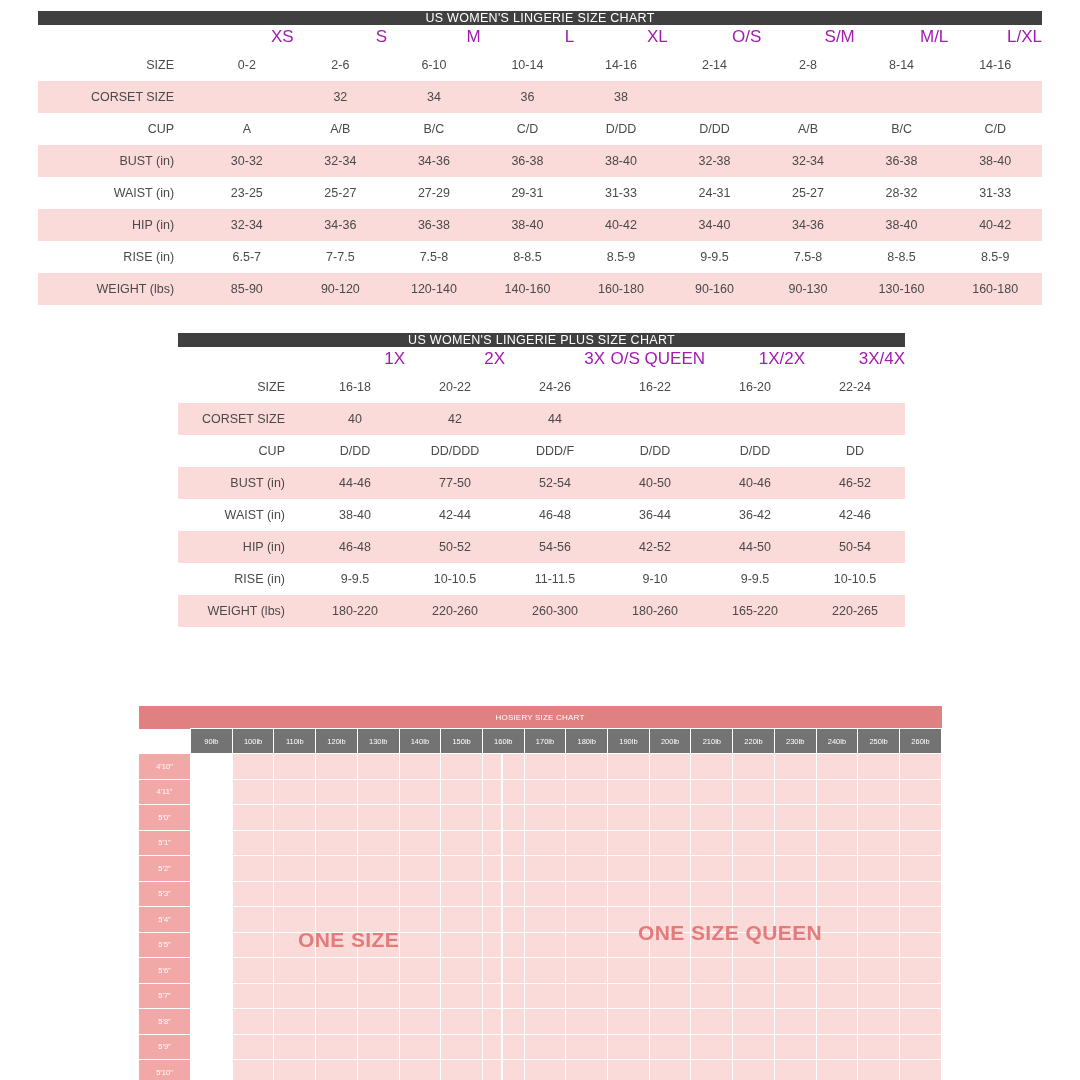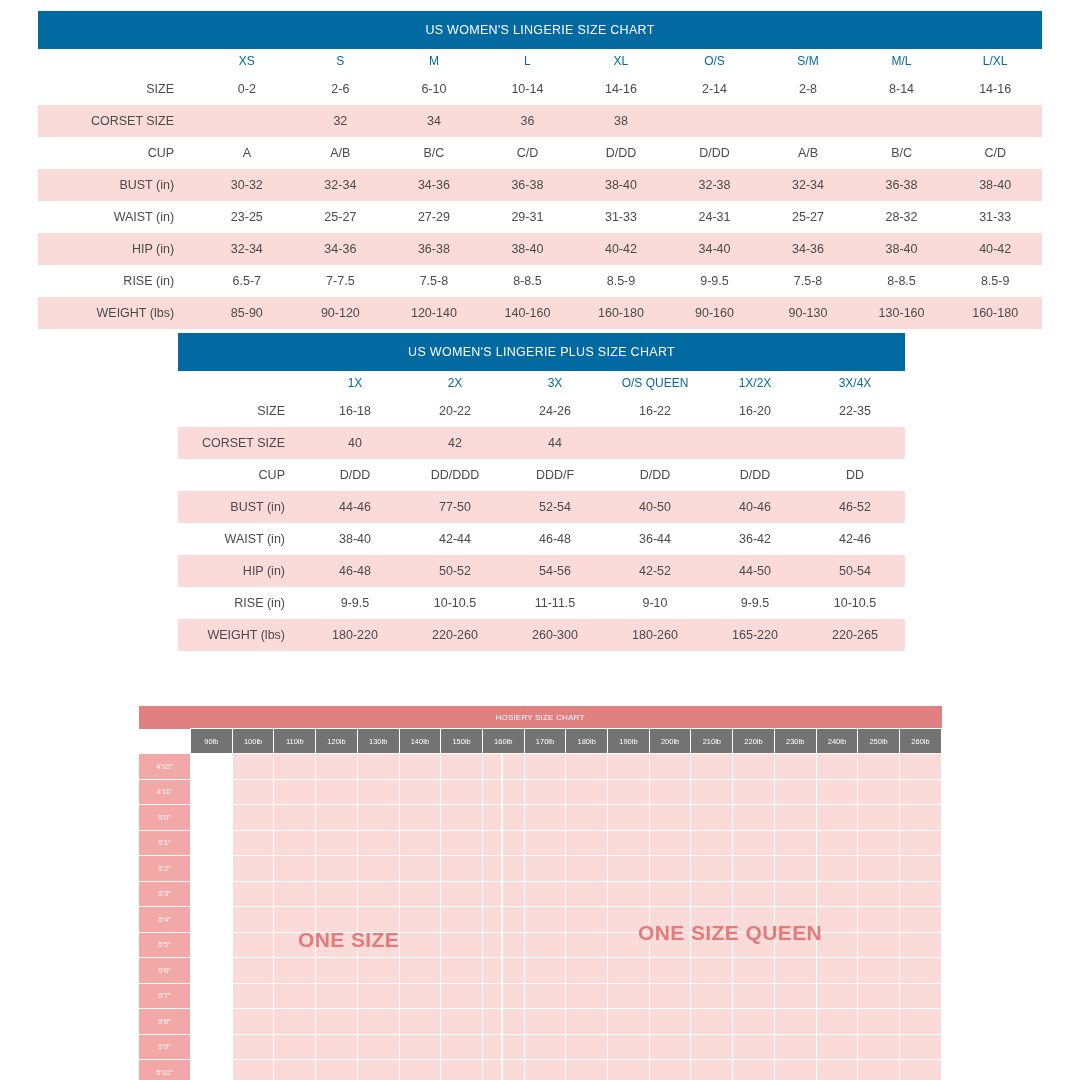--- a/index.html
+++ b/index.html
@@ -41,33 +41,33 @@
     width: 100%;
     table-layout: fixed;
   }
   table.sizechart td, table.sizechart th {
     padding: 0;
     margin: 0;
     border: none;
   }
 
   .title-row td {
-    background: #0369a1;
+    background: #404040;
     color: #ffffff;
     text-align: center;
     font-size: 12.5px;
     letter-spacing: .3px;
-    height: 38px;
+    height: 14px;
     vertical-align: middle;
   }
   .head-row td {
     background: #ffffff;
-    color: #0369a1;
-    text-align: center;
-    font-size: 12px;
+    color: #a21caf;
+    text-align: right;
+    font-size: 17px;
     height: 24px;
     vertical-align: middle;
   }
   .row td {
     text-align: center;
     font-size: 12.5px;
     height: 32px;
     vertical-align: middle;
     color: #4a4a4a;
   }
@@ -296,21 +296,21 @@
           <td>1X/2X</td>
           <td>3X/4X</td>
         </tr>
         <tr class="row plain">
           <td class="rowlabel">SIZE</td>
           <td>16-18</td>
           <td>20-22</td>
           <td>24-26</td>
           <td>16-22</td>
           <td>16-20</td>
-          <td>22-35</td>
+          <td>22-24</td>
         </tr>
         <tr class="row shaded">
           <td class="rowlabel">CORSET SIZE</td>
           <td>40</td>
           <td>42</td>
           <td>44</td>
           <td></td>
           <td></td>
           <td></td>
         </tr>

